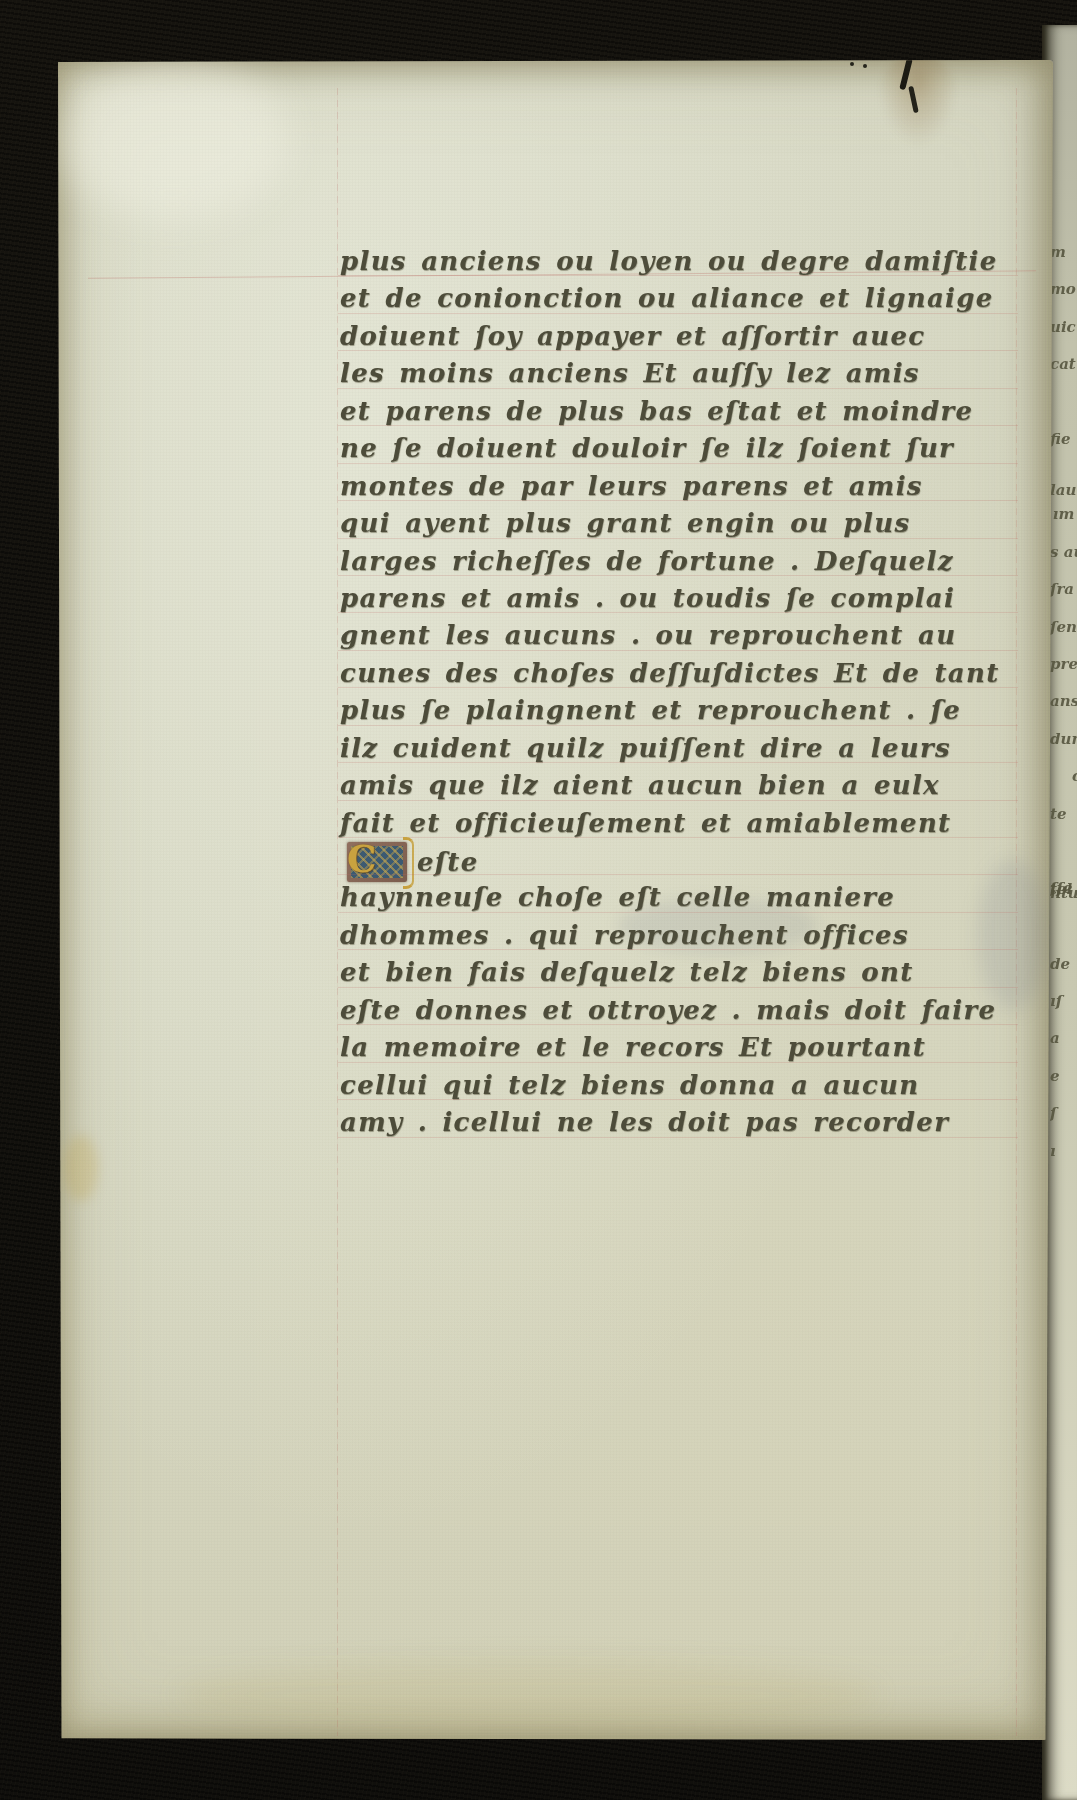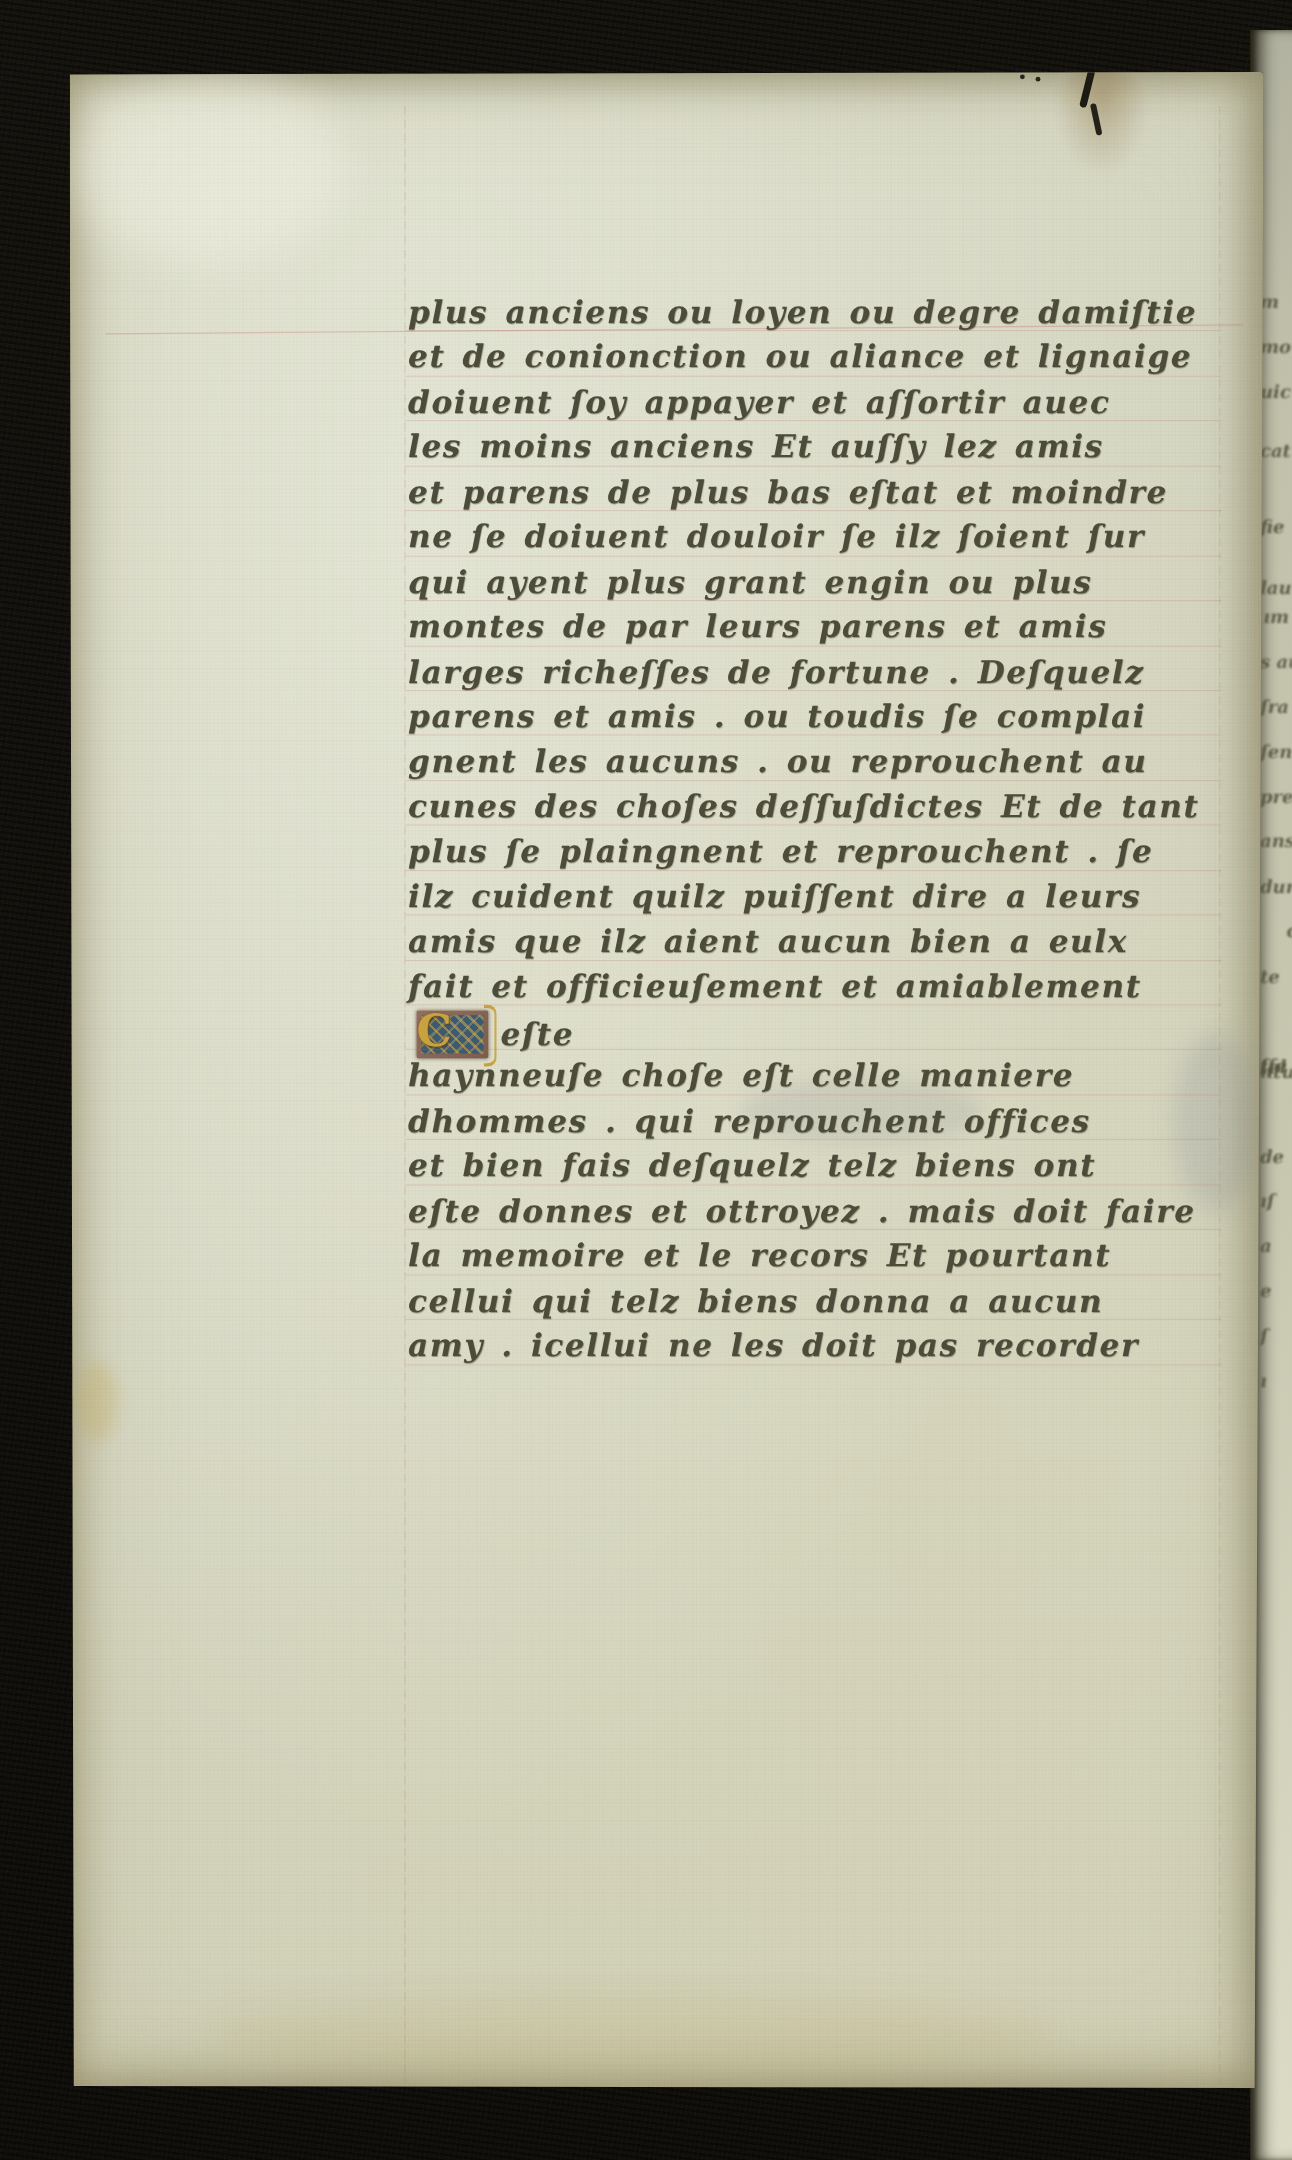--- a/index.html
+++ b/index.html
@@ -82,21 +82,21 @@
 </style>
 </head>
 <body>
 
 <div class="stage">
 
   <div class="sliver">
       <div class="frag" style="top: 218px;">m</div>
       <div class="frag" style="top: 255.45px;">mo</div>
       <div class="frag" style="top: 292.9px;">uic</div>
-      <div class="frag" style="top: 330.35px; margin-top: 12px;">cat</div>
+      <div class="frag" style="top: 330.35px;">cat</div>
       <div class="frag" style="top: 367.8px; margin-left: 44px;">s d</div>
       <div class="frag" style="top: 405.25px;">fie</div>
       <div class="frag" style="top: 456px;">lau</div>
       <div class="frag" style="top: 480.15px; text-align: center;">ım</div>
       <div class="frag" style="top: 517.6px;">s au</div>
       <div class="frag" style="top: 555.05px;">ſra</div>
       <div class="frag" style="top: 592.5px;">ſent</div>
       <div class="frag" style="top: 629.95px;">preſ</div>
       <div class="frag" style="top: 667.4px;">ans</div>
       <div class="frag" style="top: 704.85px;">dun</div>
@@ -131,22 +131,22 @@
     <div class="smudge sm3"></div>
     <div class="smudge sm5"></div>
 
     <div class="textblock">
         <div class="ms-line">plus anciens ou loyen ou degre damiſtie</div>
         <div class="ms-line">et de conionction ou aliance et lignaige</div>
         <div class="ms-line">doiuent ſoy appayer et aſſortir auec</div>
         <div class="ms-line">les moins anciens Et auſſy lez amis</div>
         <div class="ms-line">et parens de plus bas eſtat et moindre</div>
         <div class="ms-line">ne ſe doiuent douloir ſe ilz ſoient ſur</div>
+        <div class="ms-line">montes de par leurs parens et amis</div>
         <div class="ms-line">qui ayent plus grant engin ou plus</div>
-        <div class="ms-line">montes de par leurs parens et amis</div>
         <div class="ms-line">larges richeſſes de fortune . Deſquelz</div>
         <div class="ms-line">parens et amis . ou toudis ſe complai</div>
         <div class="ms-line">gnent les aucuns . ou reprouchent au</div>
         <div class="ms-line">cunes des choſes deſſuſdictes Et de tant</div>
         <div class="ms-line">plus ſe plaingnent et reprouchent . ſe</div>
         <div class="ms-line">ilz cuident quilz puiſſent dire a leurs</div>
         <div class="ms-line">amis que ilz aient aucun bien a eulx</div>
         <div class="ms-line">fait et officieuſement et amiablement</div>
         <div class="ms-line"><span class="initialbox"><span class="initial-letter">C</span></span><span>eſte</span></div>
         <div class="ms-line">haynneuſe choſe eſt celle maniere</div>

